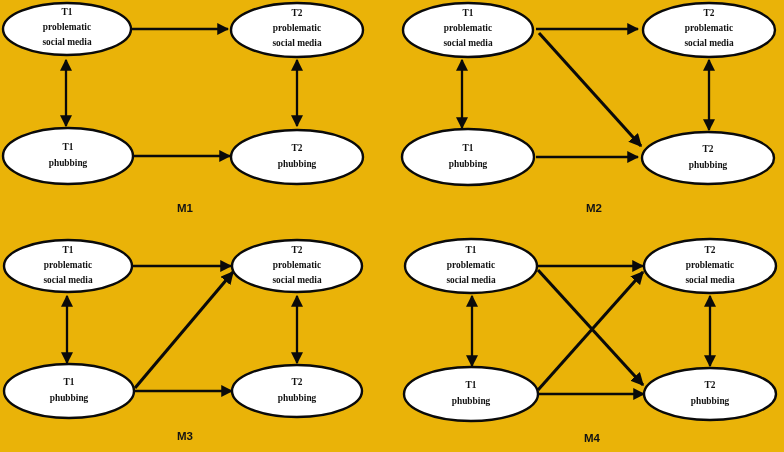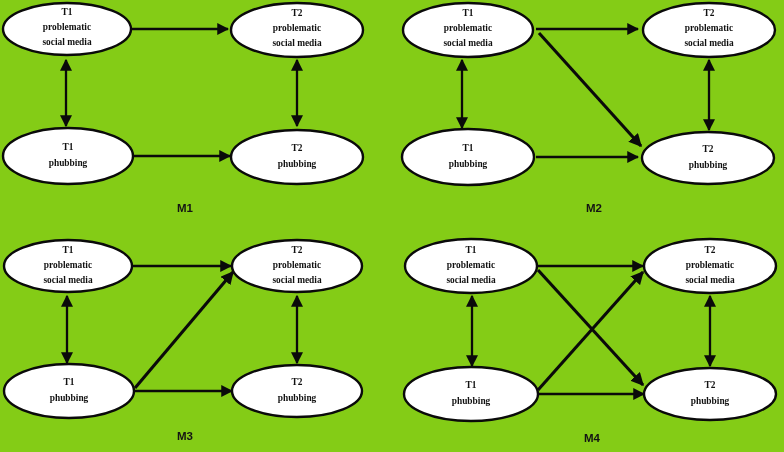--- a/index.html
+++ b/index.html
@@ -10,21 +10,21 @@
   body {
     width: 784px;
     height: 452px;
     font-family: "Liberation Serif", serif;
     overflow: hidden;
   }
   #figure {
     position: relative;
     width: 784px;
     height: 452px;
-    background: #84cc16;
+    background: #eab308;
   }
   .panel {
     position: absolute;
     width: 392px;
     height: 226px;
   }
   #panel-m1 { left: 0px;   top: 0px; }
   #panel-m2 { left: 392px; top: 0px; }
   #panel-m3 { left: 0px;   top: 226px; }
   #panel-m4 { left: 392px; top: 226px; }

